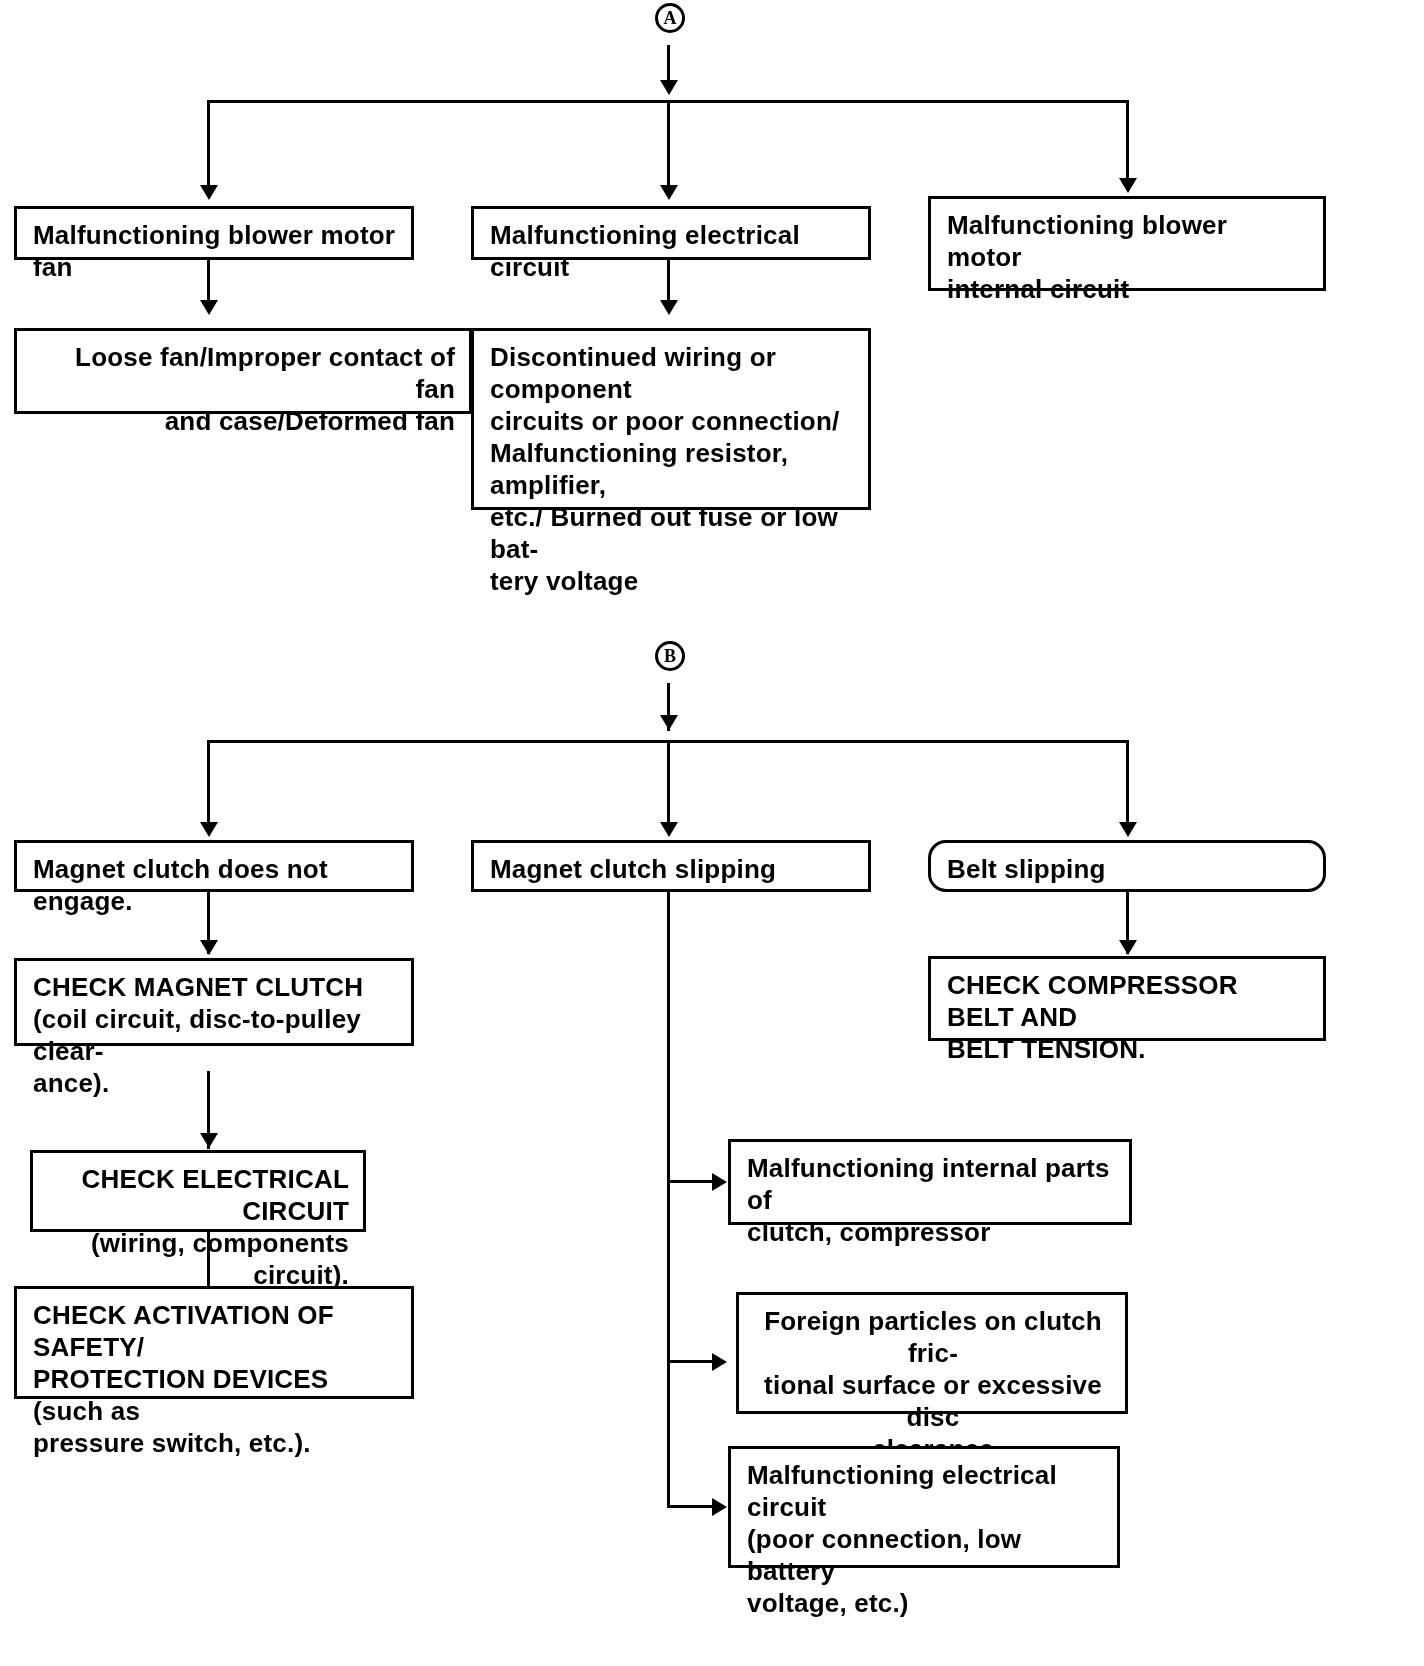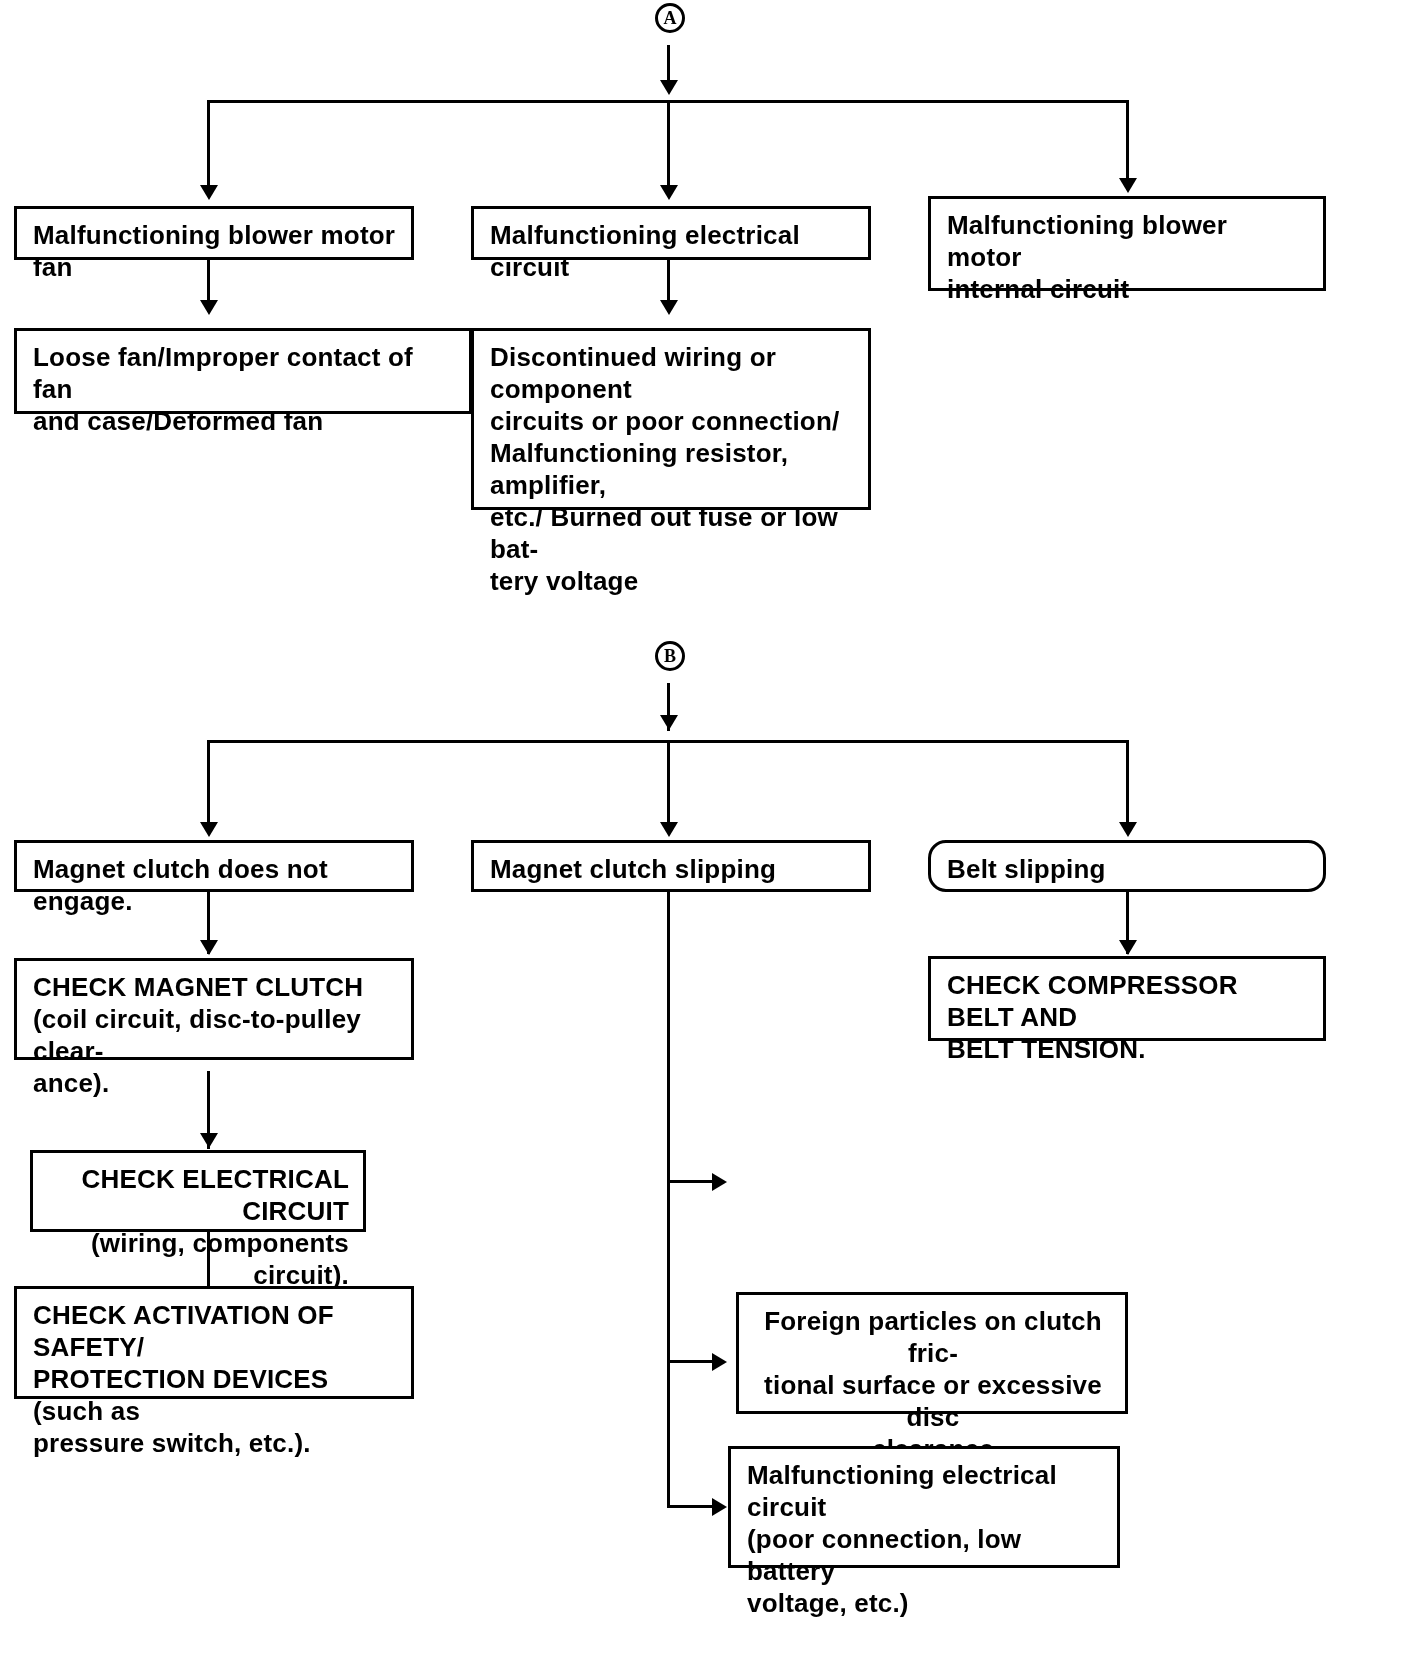--- a/index.html
+++ b/index.html
@@ -91,21 +91,21 @@
   <div class="arrow-down" style="left:660px; top:185px;"></div>
 
   <div class="vline" style="left:1126px; top:100px; height:90px;"></div>
   <div class="arrow-down" style="left:1119px; top:178px;"></div>
 
   <div class="node" style="left:14px; top:206px; width:400px; height:54px;">Malfunctioning blower motor fan</div>
 
   <div class="vline" style="left:207px; top:260px; height:52px;"></div>
   <div class="arrow-down" style="left:200px; top:300px;"></div>
 
-  <div class="node" style="left:14px; top:328px; width:458px; height:86px;">Loose fan/Improper contact of fan
+  <div class="node" style="left:14px; top:328px; width:458px; height:86px;text-align:right;">Loose fan/Improper contact of fan
 and case/Deformed fan</div>
 
   <div class="node" style="left:471px; top:206px; width:400px; height:54px;">Malfunctioning electrical circuit</div>
 
   <div class="vline" style="left:667px; top:260px; height:52px;"></div>
   <div class="arrow-down" style="left:660px; top:300px;"></div>
 
   <div class="node" style="left:471px; top:328px; width:400px; height:182px;">Discontinued wiring or component
 circuits or poor connection/
 Malfunctioning resistor, amplifier,
@@ -129,21 +129,21 @@
   <div class="arrow-down" style="left:660px; top:822px;"></div>
 
   <div class="vline" style="left:1126px; top:740px; height:92px;"></div>
   <div class="arrow-down" style="left:1119px; top:822px;"></div>
 
   <div class="node" style="left:14px; top:840px; width:400px; height:52px;">Magnet clutch does not engage.</div>
 
   <div class="vline" style="left:207px; top:892px; height:62px;"></div>
   <div class="arrow-down" style="left:200px; top:940px;"></div>
 
-  <div class="node" style="left:14px; top:958px; width:400px; height:102px;">CHECK MAGNET CLUTCH
+  <div class="node" style="left:14px; top:958px; width:400px; height:88px;">CHECK MAGNET CLUTCH
 (coil circuit, disc-to-pulley clear-
 ance).</div>
 
   <div class="vline" style="left:207px; top:1071px; height:78px;"></div>
   <div class="arrow-down" style="left:200px; top:1133px;"></div>
 
   <div class="node" style="left:30px; top:1150px; width:336px; height:82px;text-align:right;">CHECK ELECTRICAL CIRCUIT
 (wiring, components circuit).</div>
 
   <div class="vline" style="left:207px; top:1232px; height:78px;"></div>
@@ -152,20 +152,22 @@
   <div class="node" style="left:14px; top:1286px; width:400px; height:113px;">CHECK ACTIVATION OF SAFETY/
 PROTECTION DEVICES (such as
 pressure switch, etc.).</div>
 
   <div class="node" style="left:471px; top:840px; width:400px; height:52px;">Magnet clutch slipping</div>
 
   <div class="vline" style="left:667px; top:892px; height:616px;"></div>
 
   <div class="hline" style="left:667px; top:1180px; width:52px;"></div>
   <div class="arrow-right" style="left:712px; top:1173px;"></div>
+  <div class="node" style="left:728px; top:1139px; width:404px; height:86px;">Malfunctioning internal parts of
+clutch, compressor</div>
 
   <div class="hline" style="left:667px; top:1360px; width:52px;"></div>
   <div class="arrow-right" style="left:712px; top:1353px;"></div>
   <div class="node" style="left:736px; top:1292px; width:392px; height:122px;text-align:center;">Foreign particles on clutch fric-
 tional surface or excessive disc
 clearance</div>
 
   <div class="hline" style="left:667px; top:1505px; width:52px;"></div>
   <div class="arrow-right" style="left:712px; top:1498px;"></div>
   <div class="node" style="left:728px; top:1446px; width:392px; height:122px;">Malfunctioning electrical circuit

